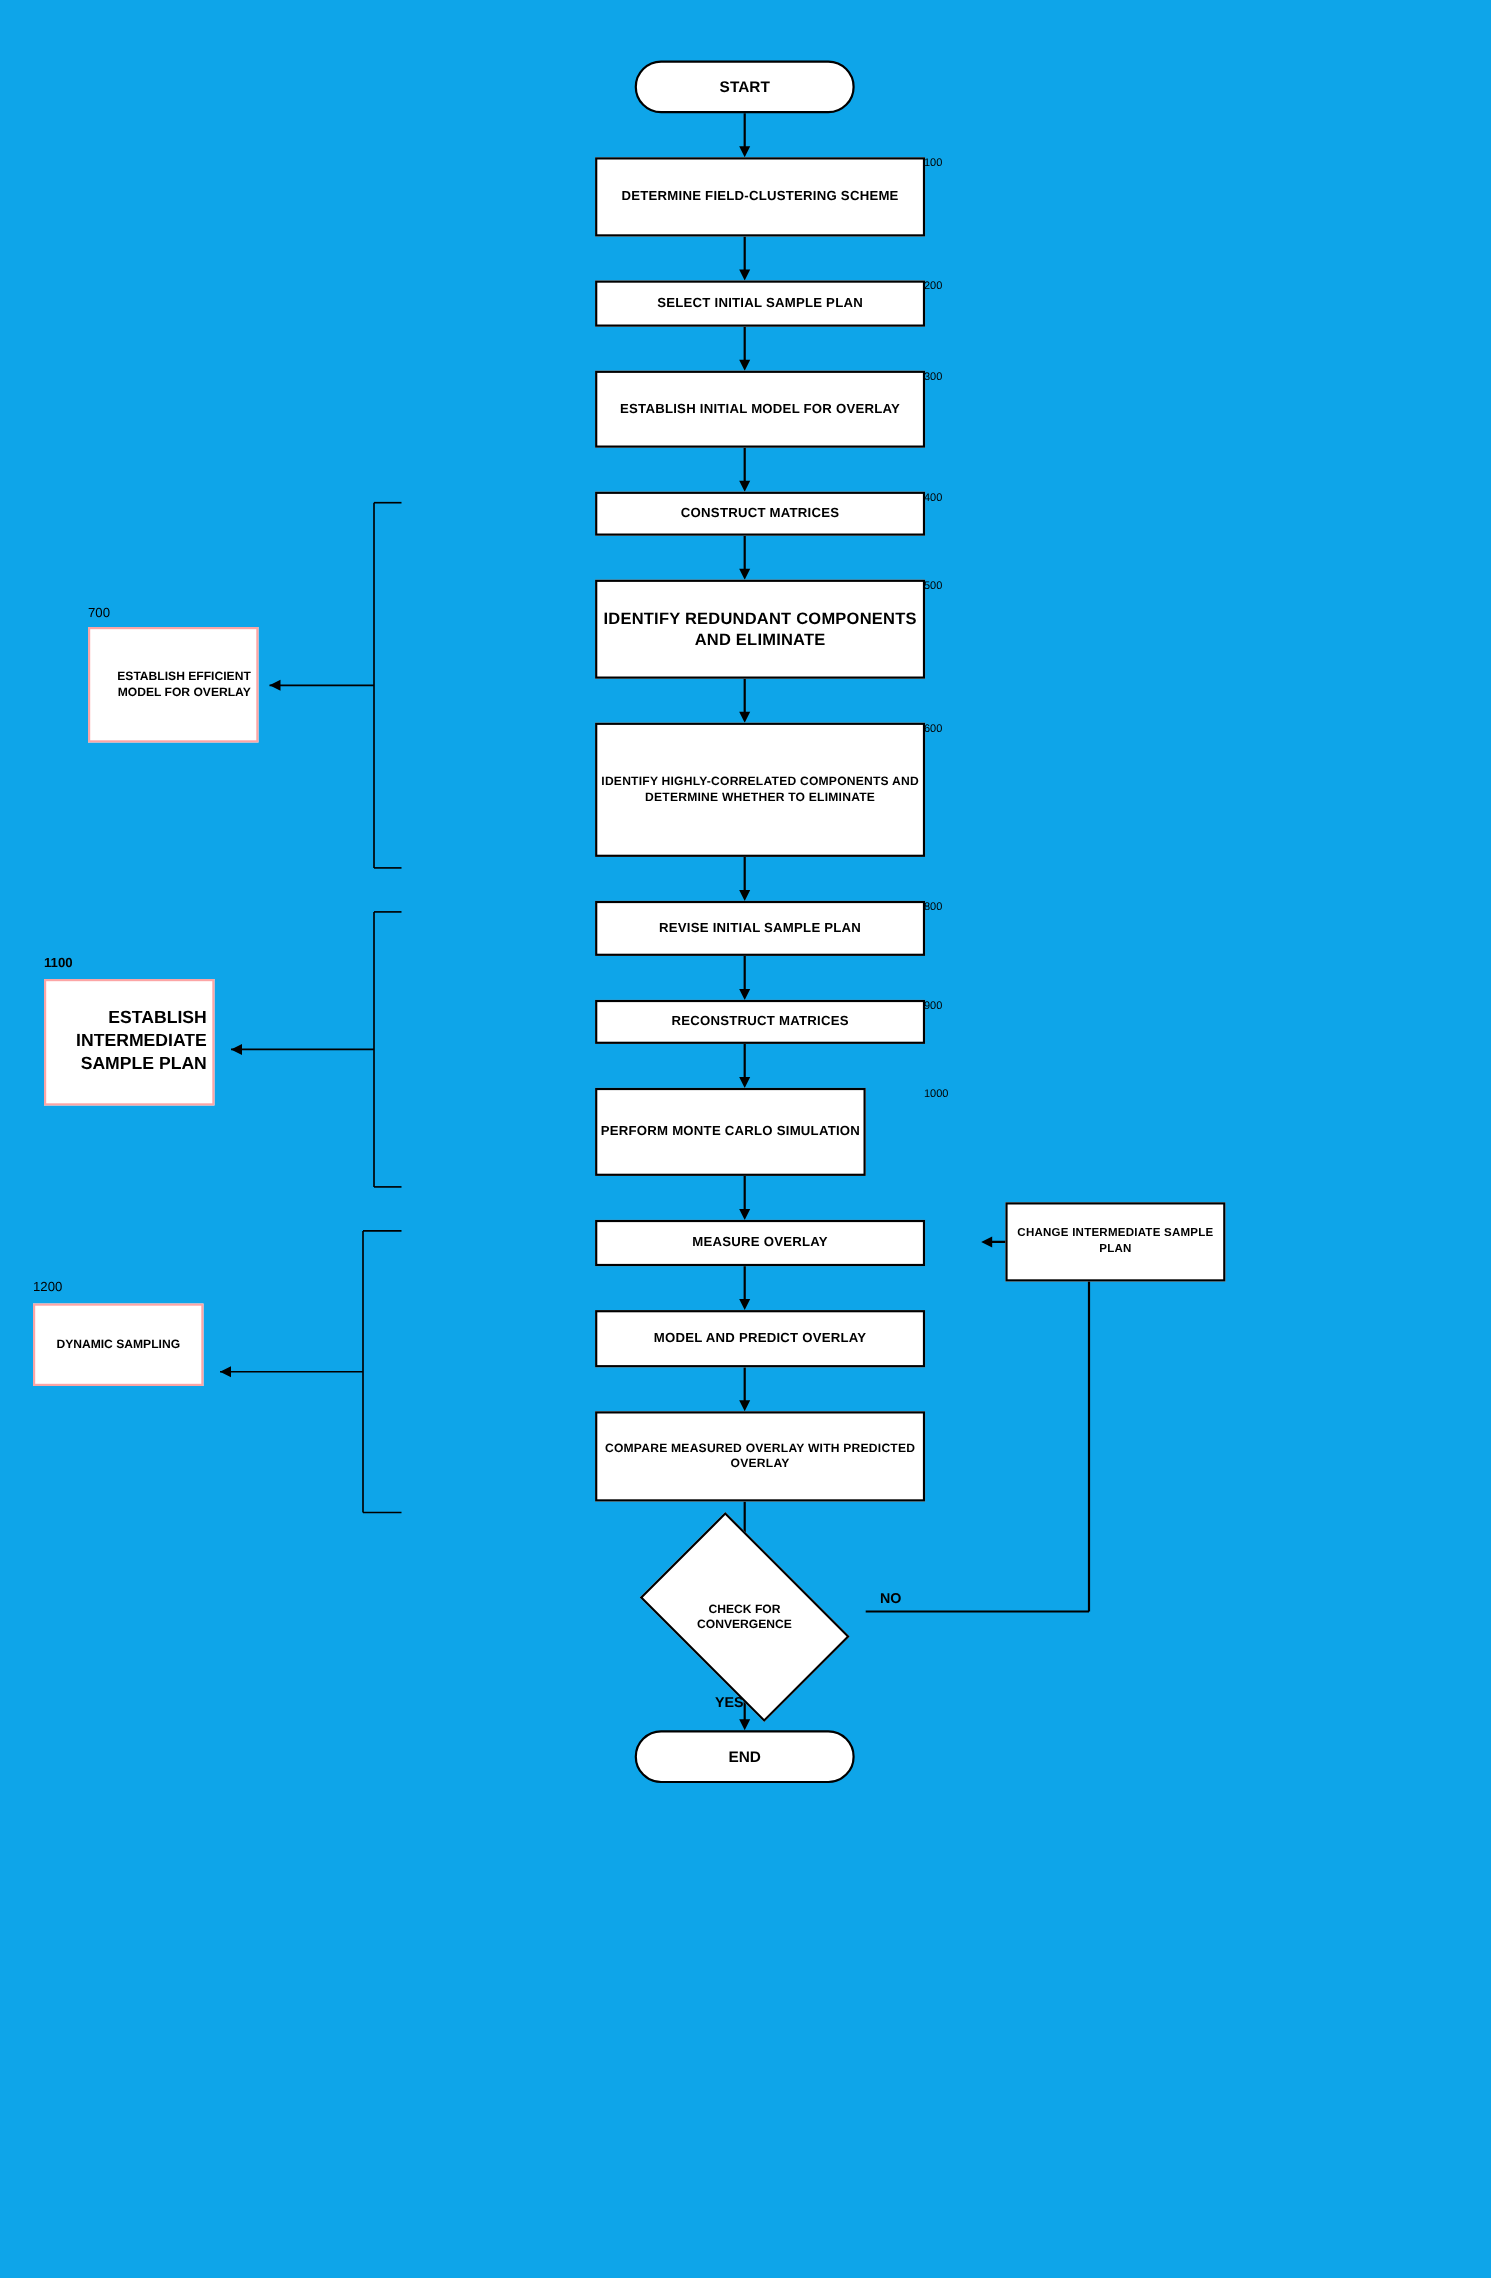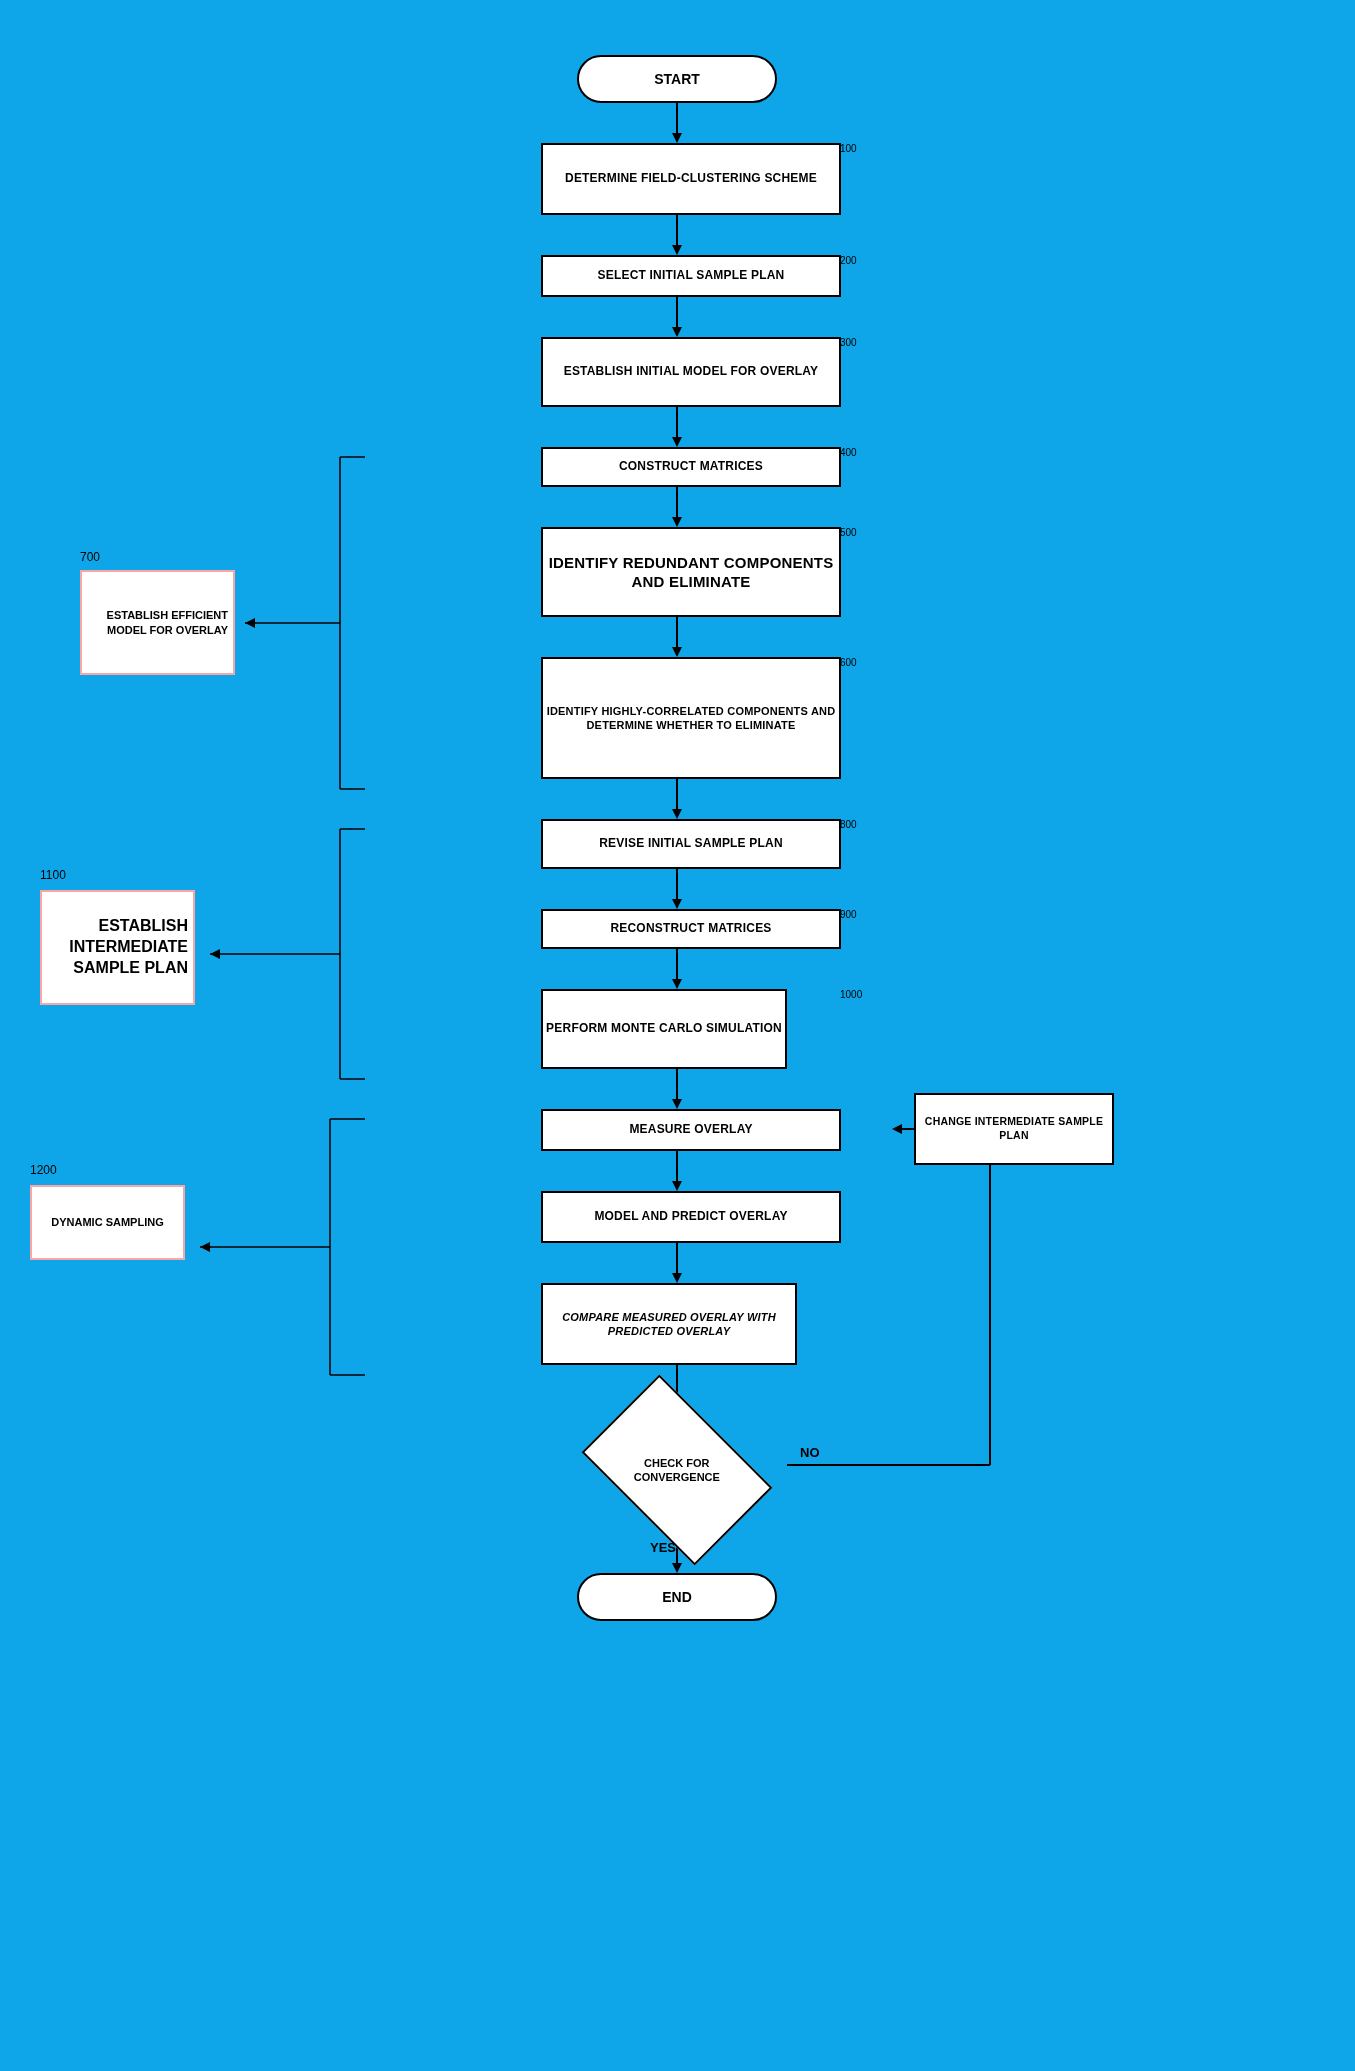--- a/index.html
+++ b/index.html
@@ -220,31 +220,31 @@
   <span class="ref-number" style="left:840px; top:909px;">900</span>
 
   <div class="node node-rect" style="left:527px; top:989px; width:246px; height:80px;">
     <span>PERFORM MONTE CARLO SIMULATION</span>
   </div>
   <span class="ref-number" style="left:840px; top:989px;">1000</span>
 
   <div class="label-box" style="left:40px; top:890px; width:155px; height:115px; font-size:16px; padding:5px;">
     <span>ESTABLISH INTERMEDIATE SAMPLE PLAN</span>
   </div>
-  <span class="ref-number" style="left:40px; top:868px; font-size:12px;">1100</span>
+  <span class="ref-number" style="left:40px; top:868px; font-size:12px;font-weight:bold;">1100</span>
 
   <div class="node node-rect" style="left:527px; top:1109px; width:300px; height:42px;">
     <span>MEASURE OVERLAY</span>
   </div>
 
   <div class="node node-rect" style="left:527px; top:1191px; width:300px; height:52px;">
     <span>MODEL AND PREDICT OVERLAY</span>
   </div>
 
-  <div class="node node-rect" style="left:527px; top:1283px; width:256px; height:82px; font-size:11px;font-style:italic;">
+  <div class="node node-rect" style="left:527px; top:1283px; width:300px; height:82px; font-size:11px;">
     <span>COMPARE MEASURED OVERLAY WITH PREDICTED OVERLAY</span>
   </div>
 
   <div class="label-box" style="left:30px; top:1185px; width:155px; height:75px; font-size:11px; padding:5px;">
     <span>DYNAMIC SAMPLING</span>
   </div>
   <span class="ref-number" style="left:30px; top:1163px; font-size:12px;">1200</span>
 
   <div class="node node-diamond" style="left:597px; top:1415px; width:160px; height:110px;">
     <div class="diamond-inner">

